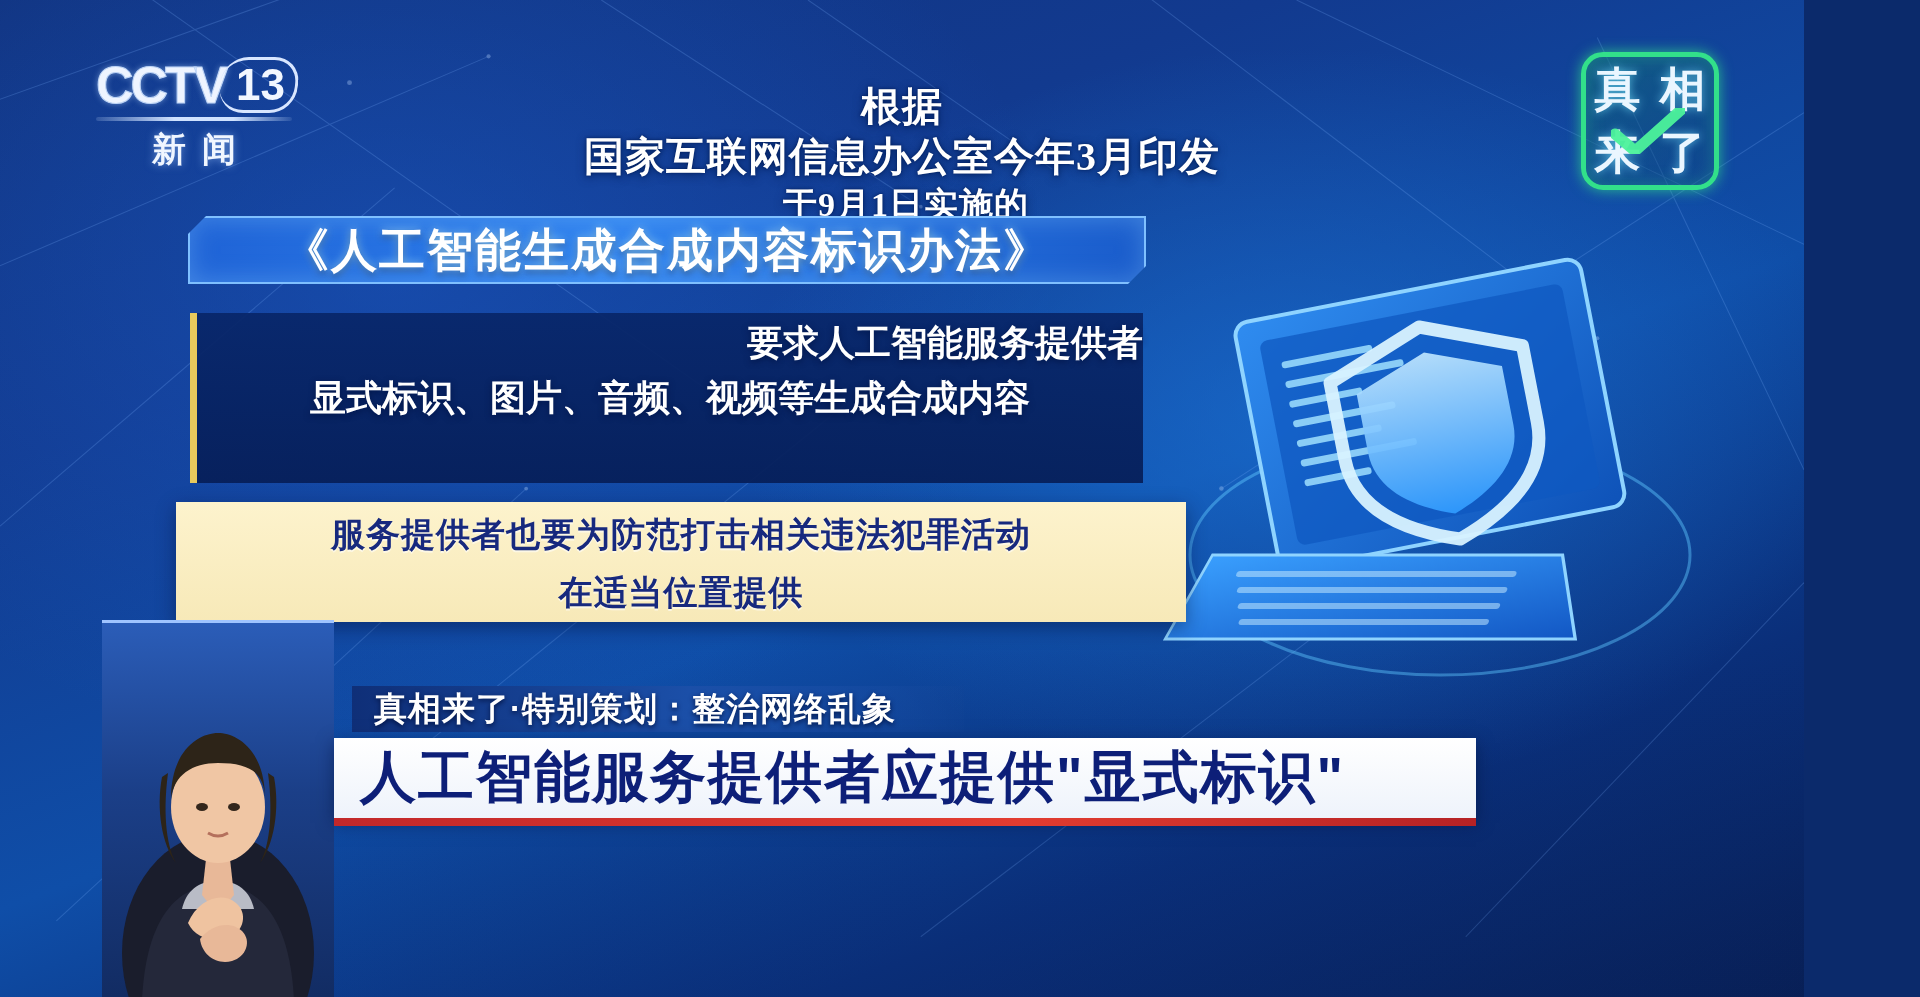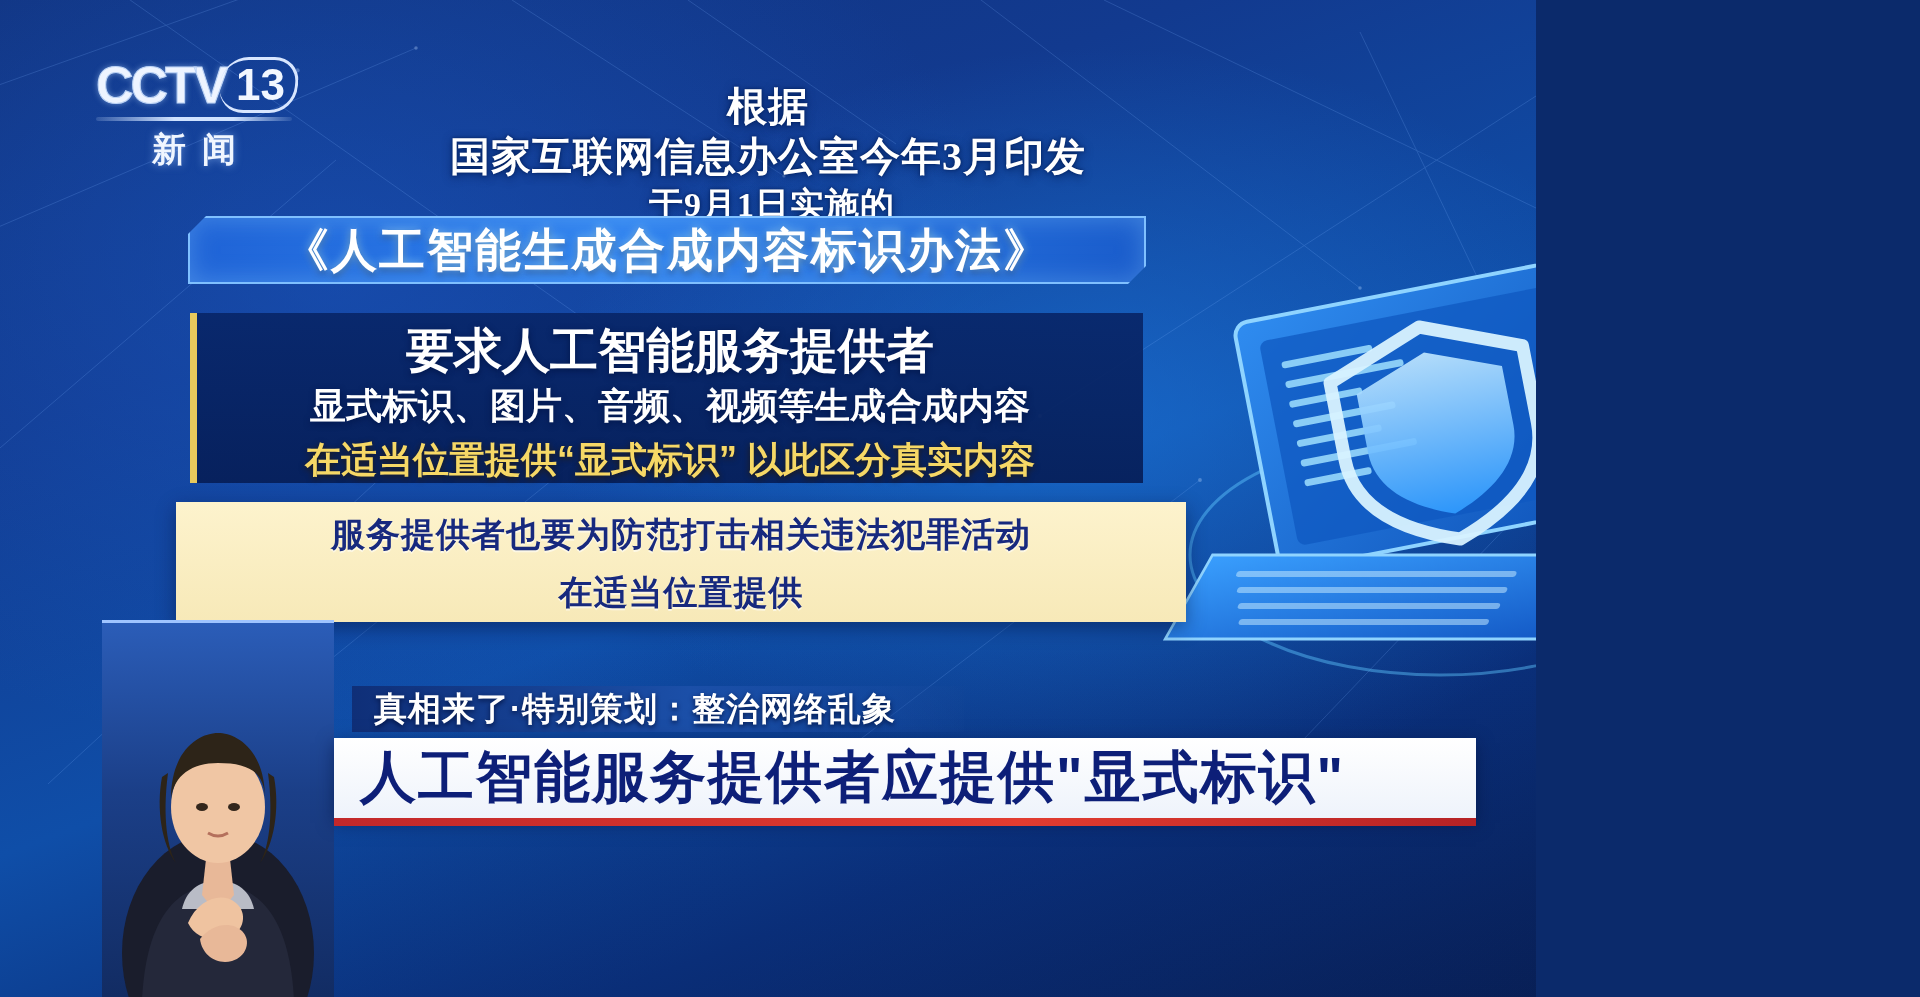--- a/index.html
+++ b/index.html
@@ -1,19 +1,19 @@
 <!DOCTYPE html>
 <html><head>
 <meta charset="utf-8">
 <style>
   * { margin:0; padding:0; box-sizing:border-box; }
   html,body { width:1920px; height:997px; overflow:hidden; background:#0b2a6b; }
   body { font-family:"Liberation Sans","DejaVu Sans",sans-serif; }
 
-  #stage { position:relative; width:1536px; height:997px; overflow:hidden;
+  #stage { position:relative; width:1804px; height:997px; overflow:hidden;
            background:
              radial-gradient(ellipse 900px 600px at 72% 42%, rgba(30,120,220,.55) 0%, rgba(20,70,170,0) 62%),
              radial-gradient(ellipse 1100px 800px at 22% 28%, rgba(28,95,205,.45) 0%, rgba(18,60,155,0) 60%),
              linear-gradient(160deg,#11337f 0%,#123a8f 28%,#0f4ea8 55%,#0a2f7a 78%,#081f55 100%); }
 
   
   #netlines { position:absolute; inset:0; opacity:.45; pointer-events:none; }
 
   
   .cctv-logo { position:absolute; left:96px; top:57px; width:220px; }
@@ -61,21 +61,21 @@
                 display:flex; align-items:flex-end; justify-content:center; }
   .law-banner span { font-size:46px; font-weight:700; color:#ffffff; letter-spacing:2px;
                      text-shadow:0 0 10px rgba(150,215,255,.9), 0 3px 6px rgba(0,30,90,.7); }
 
   
   .info-box { position:absolute; left:190px; top:313px; width:953px; height:170px;
               background:linear-gradient(180deg, rgba(8,38,105,.93), rgba(6,30,88,.93));
               border-left:7px solid #e8c95c; }
   .info-box .line { text-align:center; color:#ffffff; font-weight:700;
                     text-shadow:0 2px 6px rgba(0,20,70,.9); }
-  .info-box .r1 { font-size:48px; line-height:56px; padding-top:10px; }
+  .info-box .r1 { font-size:36px; line-height:56px; padding-top:2px;text-align:right; }
   .info-box .r2 { font-size:36px; line-height:54px; }
   .info-box .r3 { font-size:36px; line-height:54px; color:#f6d866;
                   text-shadow:0 2px 6px rgba(40,25,0,.85); }
 
   
   .cream-box { position:absolute; left:176px; top:502px; width:1010px; height:120px;
                background:linear-gradient(180deg,#fdf3cd,#f7e9b8);
                box-shadow:0 6px 18px rgba(0,15,55,.45); }
   .cream-box .line { text-align:center; font-weight:700; font-size:34px; line-height:58px;
                      color:#17297e; letter-spacing:1px;
@@ -222,21 +222,20 @@
         <rect x="206" y="332" width="270" height="6" rx="3"></rect>
         <rect x="212" y="348" width="262" height="6" rx="3"></rect>
         <rect x="218" y="364" width="250" height="6" rx="3"></rect>
       </g>
     </g>
   </svg>
 
   <div class="info-box">
     <div class="line r1">要求人工智能服务提供者</div>
     <div class="line r2">显式标识、图片、音频、视频等生成合成内容</div>
-    <div class="line r3">在适当位置提供“显式标识”  以此区分真实内容</div>
   </div>
 
   <div class="cream-box">
     <div class="inner">
       <div class="line">服务提供者也要为防范打击相关违法犯罪活动</div>
       <div class="line">在适当位置提供</div>
     </div>
   </div>
 
   <div class="presenter">

